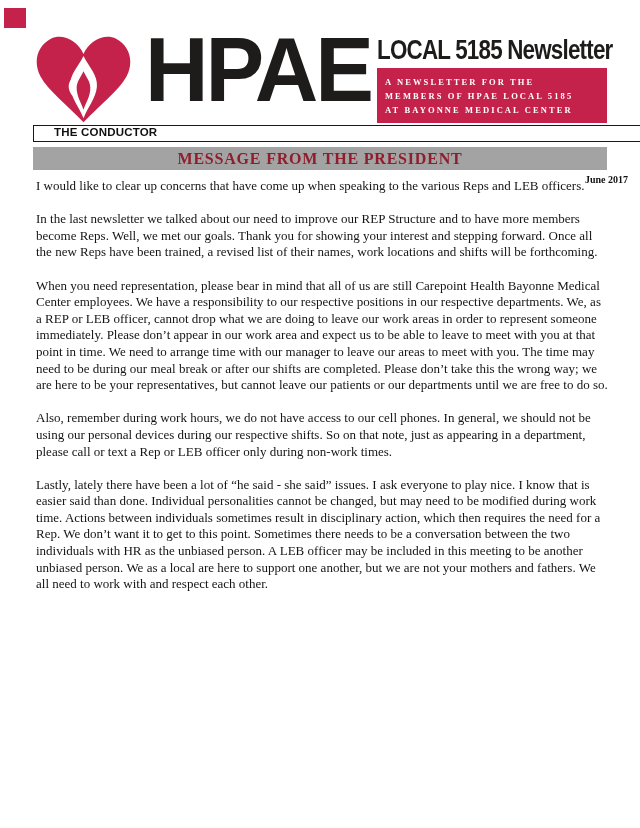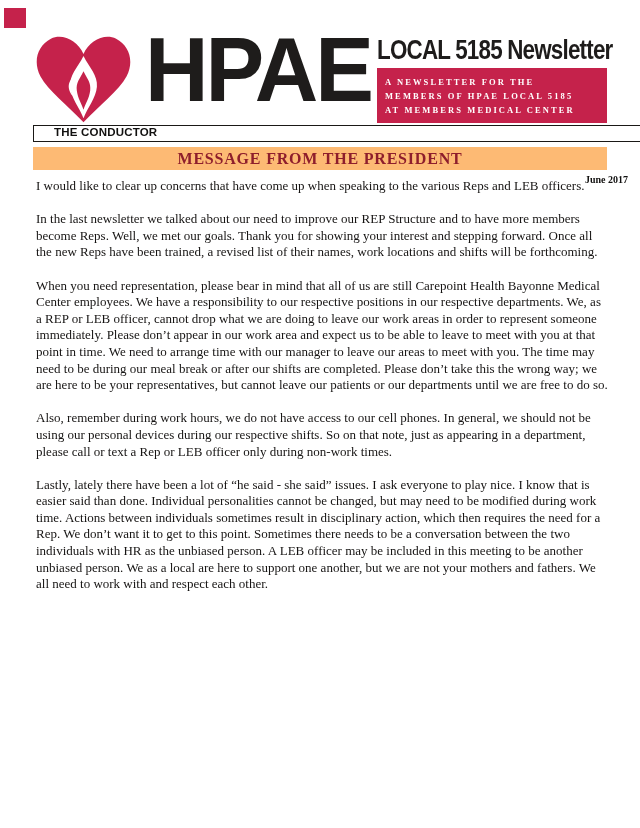--- a/index.html
+++ b/index.html
@@ -51,32 +51,32 @@
         <path fill="#ffffff" d="M52 24 C58 36 67 44 66 56 C65 68 56 78 52 89 C48 78 39 68 38 56 C37 44 46 36 52 24 Z"></path>
         <path class="heart-fill" d="M52 40 C56 48 60 52 59 60 C58 68 54 74 52 80 C50 74 46 68 45 60 C44 52 48 48 52 40 Z" fill="#C5224B"></path>
         <path fill="#ffffff" d="M44 48 C40 54 38 60 41 66 C37 62 35 55 38 50 C40 47 43 46 44 48 Z"></path>
       </svg>
       <div class="wordmark">HPAE</div>
       <div class="right-col">
         <div class="nl-title">LOCAL 5185 Newsletter</div>
         <div class="tagline-box" style="background: rgb(197, 34, 75);">
           <div>A NEWSLETTER FOR THE</div>
           <div>MEMBERS OF HPAE LOCAL 5185</div>
-          <div>AT MEMBERS MEDICAL CENTER</div>
+          <div>AT BAYONNE MEDICAL CENTER</div>
         </div>
       </div>
     </div>
   </header>
 
   <div class="band">
     <span class="pub">THE CONDUCTOR</span>
     <span class="date">June 2017</span>
   </div>
 
-  <div class="banner" style="background: #fdba74; color: rgb(142, 30, 44);">MESSAGE FROM THE PRESIDENT</div>
+  <div class="banner" style="background: #a3a3a3; color: rgb(142, 30, 44);">MESSAGE FROM THE PRESIDENT</div>
 
   <main class="article">
     <p>I would like to clear up concerns that have come up when speaking to the various Reps and LEB officers.</p>
     <p>In the last newsletter we talked about our need to improve our REP Structure and to have more members become Reps. Well, we met our goals. Thank you for showing your interest and stepping forward. Once all the new Reps have been trained, a revised list of their names, work locations and shifts will be forthcoming.</p>
     <p>When you need representation, please bear in mind that all of us are still Carepoint Health Bayonne Medical Center employees. We have a responsibility to our respective positions in our respective departments. We, as a REP or LEB officer, cannot drop what we are doing to leave our work areas in order to represent someone immediately. Please don’t appear in our work area and expect us to be able to leave to meet with you at that point in time. We need to arrange time with our manager to leave our areas to meet with you. The time may need to be during our meal break or after our shifts are completed. Please don’t take this the wrong way; we are here to be your representatives, but cannot leave our patients or our departments until we are free to do so.</p>
     <p>Also, remember during work hours, we do not have access to our cell phones. In general, we should not be using our personal devices during our respective shifts. So on that note, just as appearing in a department, please call or text a Rep or LEB officer only during non-work times.</p>
     <p>Lastly, lately there have been a lot of “he said - she said” issues. I ask everyone to play nice. I know that is easier said than done. Individual personalities cannot be changed, but may need to be modified during work time. Actions between individuals sometimes result in disciplinary action, which then requires the need for a Rep. We don’t want it to get to this point. Sometimes there needs to be a conversation between the two individuals with HR as the unbiased person. A LEB officer may be included in this meeting to be another unbiased person. We as a local are here to support one another, but we are not your mothers and fathers. We all need to work with and respect each other.</p>
     <div class="sig">
       <div>In Solidarity,</div>
       <div>John J Bauer, R.N.</div>

